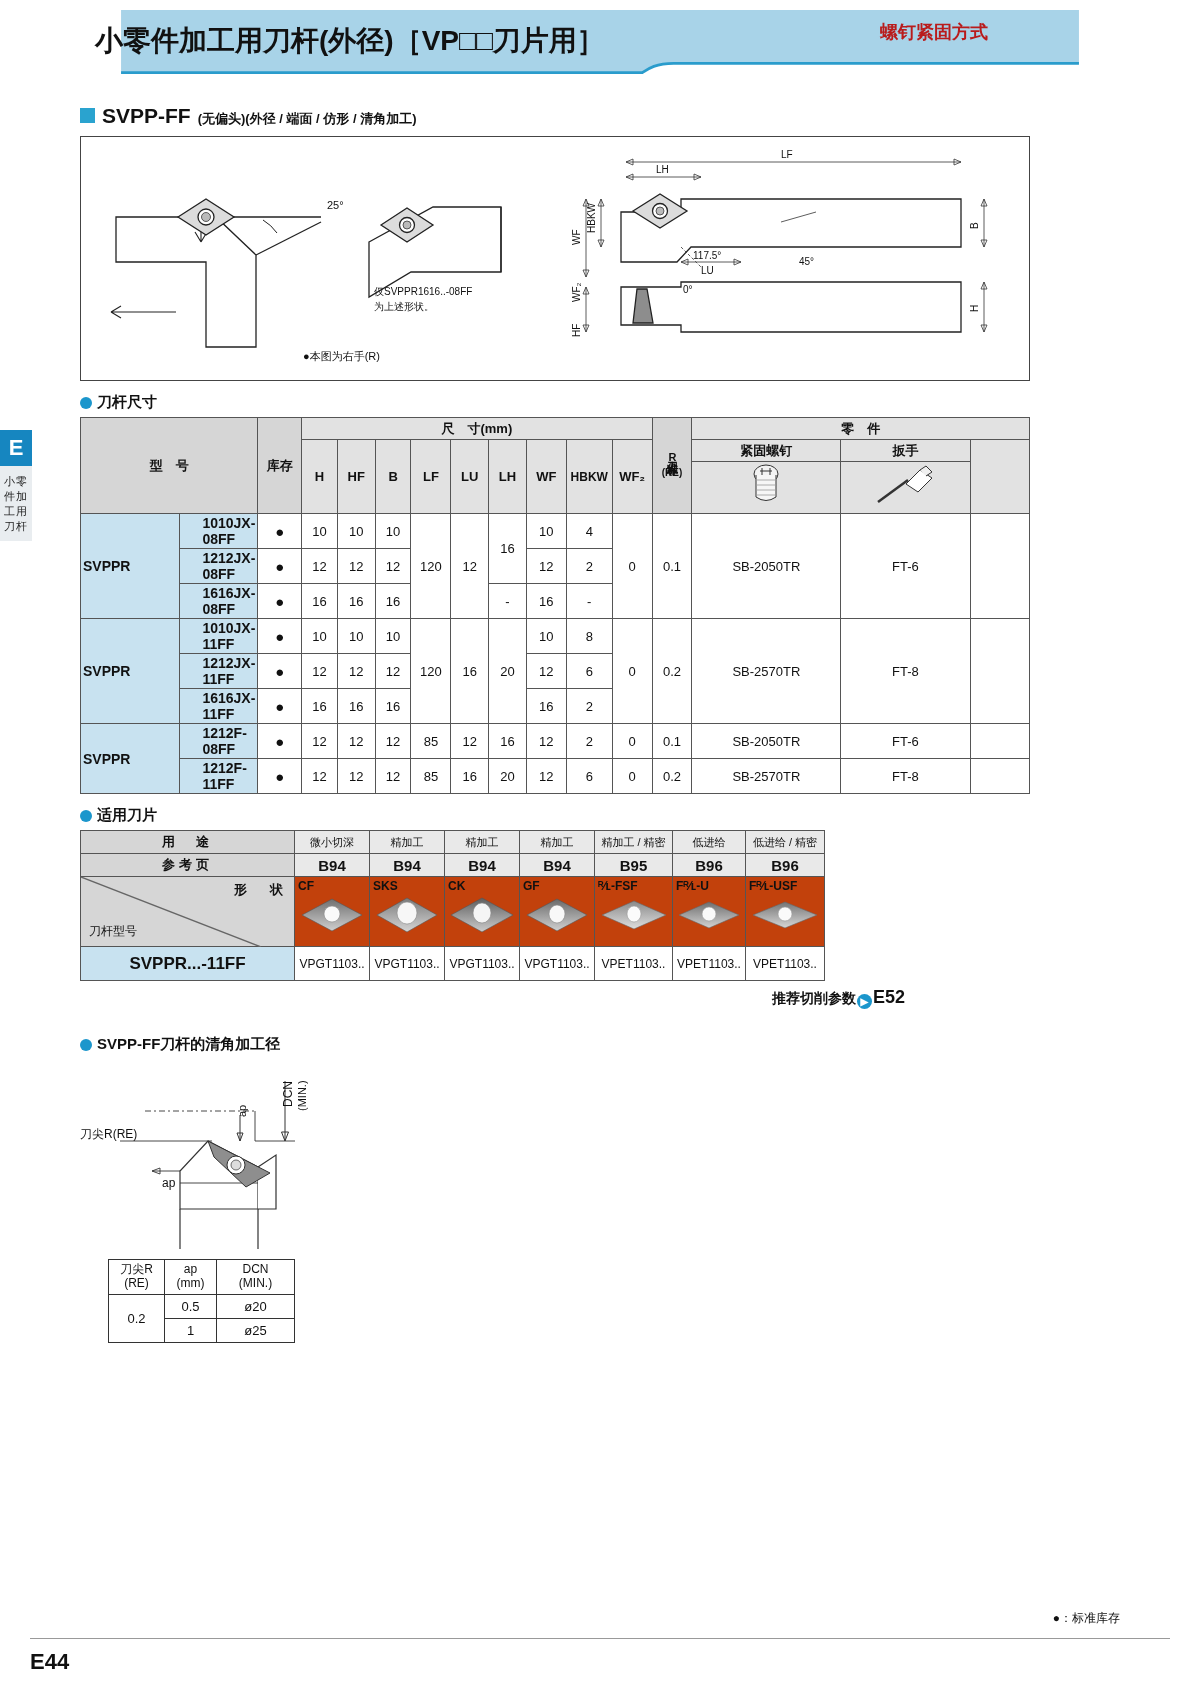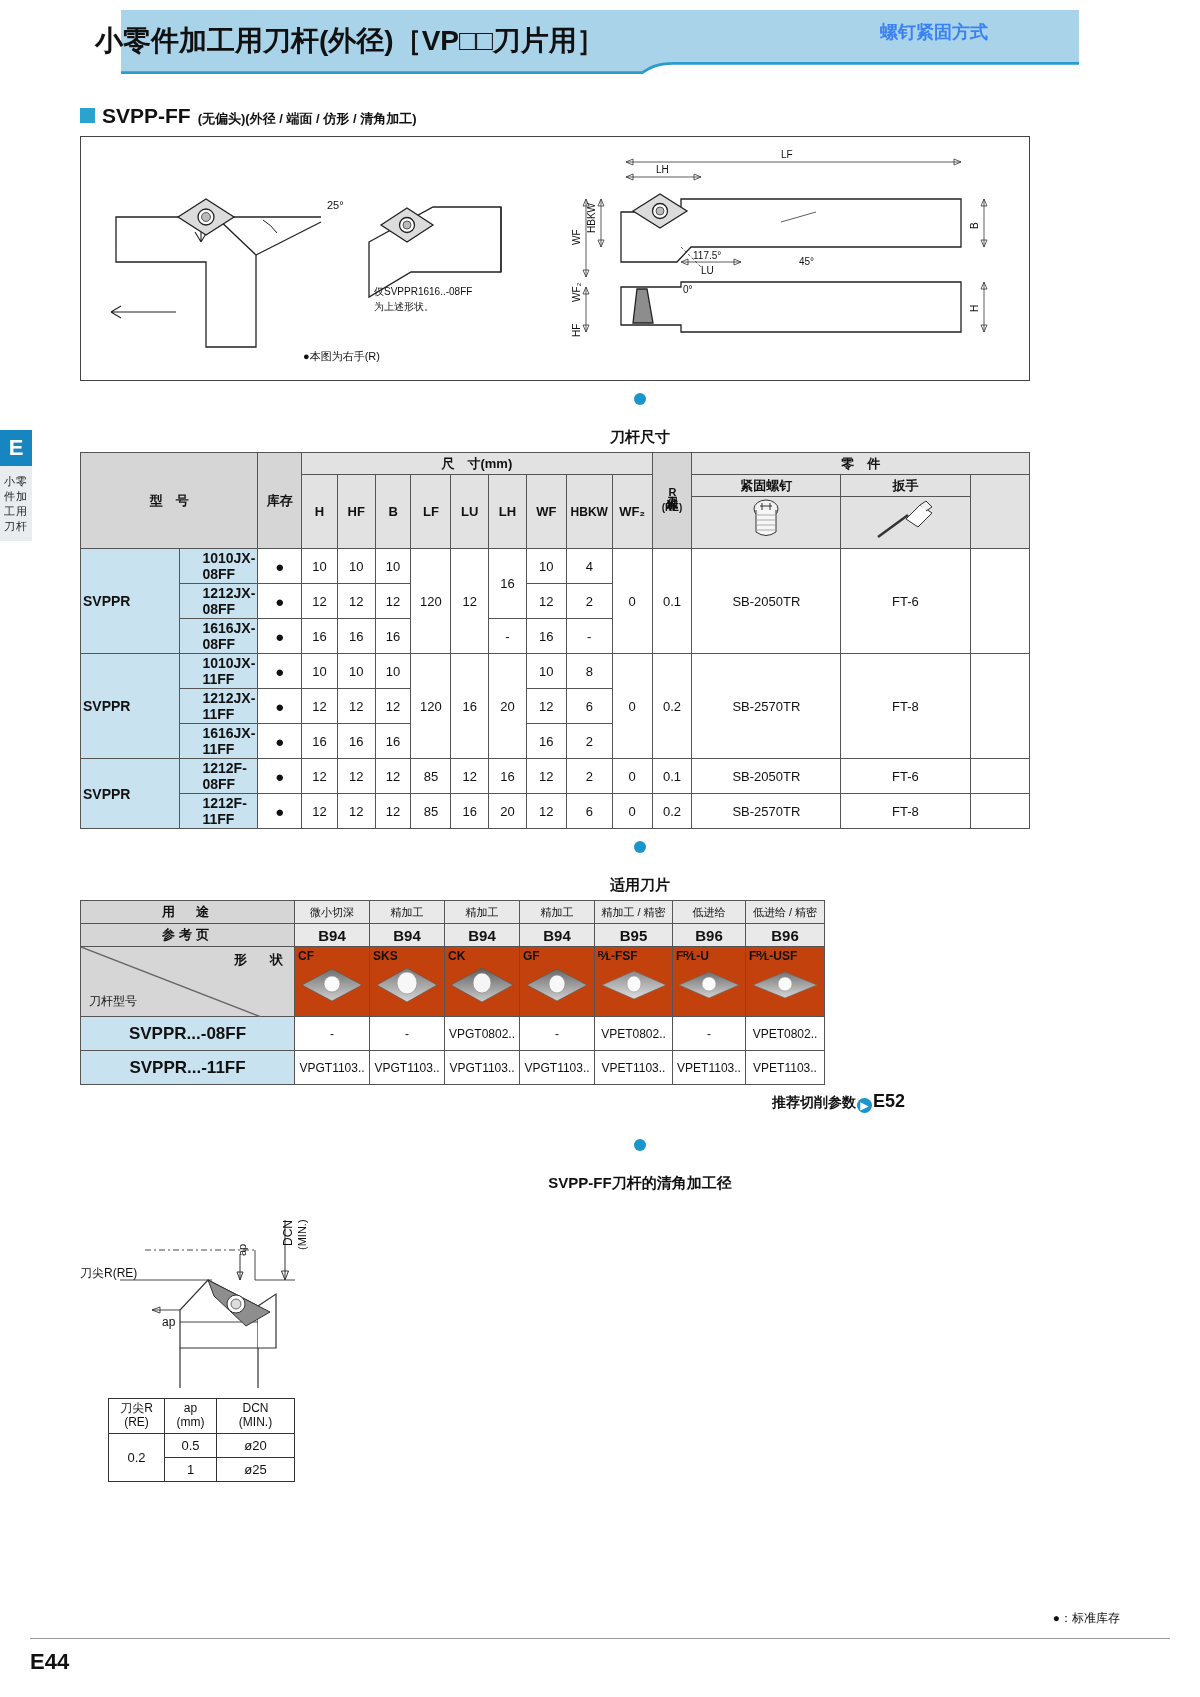--- a/index.html
+++ b/index.html
@@ -18,21 +18,21 @@
   .header-curve {
     position:absolute; left:80px; top:10px; width:1040px; height:70px;
   }
   .header-title {
     position:absolute; left:95px; top:22px;
     font-size:28px; font-weight:bold; letter-spacing:0px;
     color:#111; z-index:5; white-space:nowrap;
   }
   .header-right {
     position:absolute; right:88px; top:20px;
-    font-size:18px; font-weight:bold; color:#3b82f6; z-index:5;
+    font-size:18px; font-weight:bold; color:#b91c1c; z-index:5;
   }
 
   
   .side-tab {
     position:absolute; left:0px; top:430px; width:32px;
   }
   .side-tab .letter {
     width:32px; height:36px; background:#1686c0; color:#fff;
     font-size:22px; font-weight:bold; display:flex;
     align-items:center; justify-content:center;
@@ -46,21 +46,21 @@
   
   .sec-sq {
     margin:14px 0 8px 80px; font-size:21px; font-weight:bold;
     display:flex; align-items:baseline; gap:7px;
   }
   .sq-mark { display:inline-block; width:15px; height:15px; background:#2aa3cf; }
   .sec-sq .sub { font-size:13px; font-weight:bold; }
 
   .sec-dot {
     margin:12px 0 5px 80px; font-size:15px; font-weight:bold;
-    display:flex; align-items:center; gap:23px;flex-direction:column;
+    display:flex; align-items:center; gap:5px;
   }
   .dot-mark {
     display:inline-block; width:12px; height:12px; border-radius:50%;
     background:#1b96cc;
   }
 
   
   .draw-box {
     position:relative; margin-left:80px; width:950px; height:245px;
     border:1px solid #444; background:#fff;
@@ -535,30 +535,20 @@
                 <stop offset="0" stop-color="#757575"></stop>
                 <stop offset="1" stop-color="#d6d6d6"></stop>
               </linearGradient>
             </defs>
         <path d="M3,22 L35,9 L67,22 L35,35 Z" fill="url(#g7)" stroke="#666" stroke-width="0.6"></path>
         <ellipse cx="35" cy="21" rx="7" ry="7" fill="#fafafa" stroke="#999" stroke-width="0.6"></ellipse>
       </svg>
     </td>
   </tr>
 
-  <tr>
-    <td class="ins-row-label">SVPPR...-08FF</td>
-    <td>-</td>
-    <td>-</td>
-    <td>VPGT0802..</td>
-    <td>-</td>
-    <td>VPET0802..</td>
-    <td>-</td>
-    <td>VPET0802..</td>
-  </tr>
   <tr>
     <td class="ins-row-label">SVPPR...-11FF</td>
     <td>VPGT1103..</td>
     <td>VPGT1103..</td>
     <td>VPGT1103..</td>
     <td>VPGT1103..</td>
     <td>VPET1103..</td>
     <td>VPET1103..</td>
     <td>VPET1103..</td>
   </tr>

